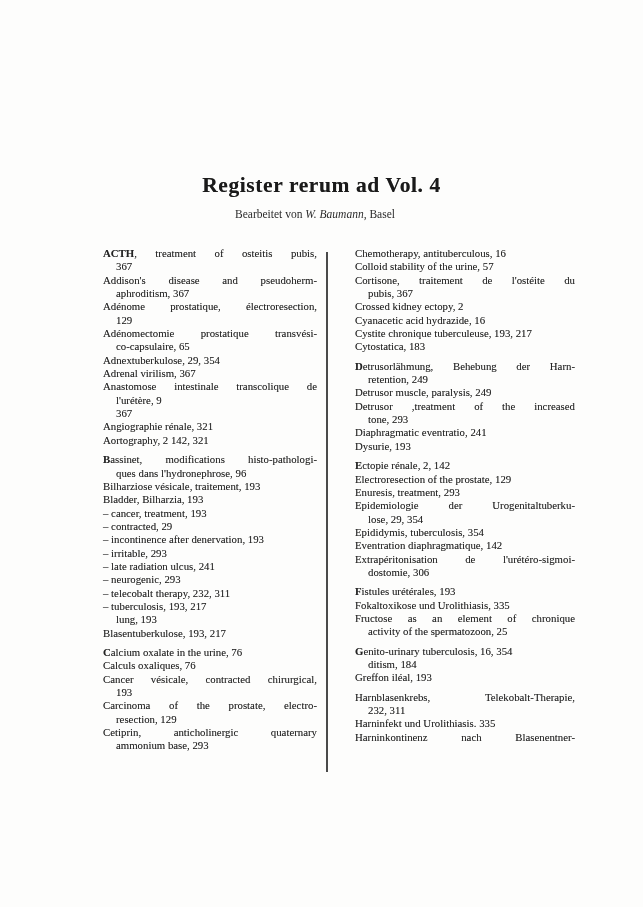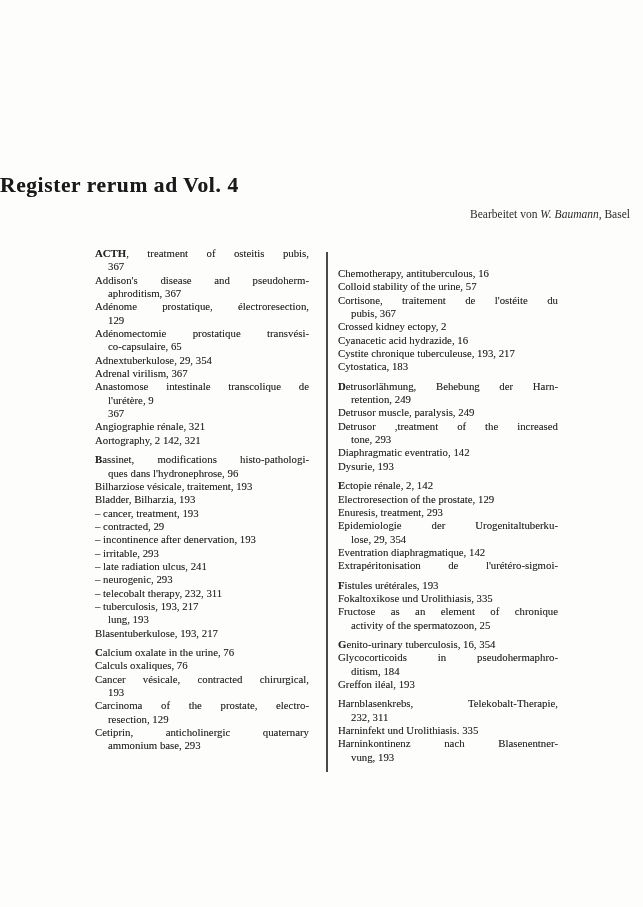--- a/index.html
+++ b/index.html
@@ -12,43 +12,43 @@
     font-family: "Liberation Serif", serif;
     color: #242424;
     position: relative;
   }
   .page {
     position: absolute; inset: 0;
   }
   .title {
     position: absolute;
     top: 173px; left: 0; width: 643px;
-    text-align: left;
+    text-align: center;
     font-size: 21.5px;
     font-weight: bold;
     letter-spacing: 0.6px;
     color: #1a1a1a;
     text-shadow: 0 0 0.5px rgba(0,0,0,0.45);
   }
   .subtitle {
     position: absolute;
     top: 208px; left: 0; width: 630px;
-    text-align: right;
+    text-align: center;
     font-size: 11.5px;
     color: #2b2b2b;
   }
   .subtitle .it { font-style: italic; }
   .columns {
     position: absolute;
     left: 95px; top: 247px;
     width: 462px; height: 545px;
   }
   .col { position: absolute; top: 0; }
-  .col-left  { left: 0;    width: 214px; }
-  .col-right { left: 243px; width: 220px; margin-top: 20px; }
+  .col-left  { left: 8px;    width: 214px; }
+  .col-right { left: 260px; width: 220px; }
   .divider {
     position: absolute;
     left: 231px; top: 5px;
     width: 1.5px; height: 520px;
     background: #4a4a4a;
   }
   .line {
     font-size: 10.8px;
     line-height: 13.35px;
     white-space: nowrap;
@@ -204,79 +204,81 @@
             <div class="line indent">retention, 249</div>
           </div>
           <div class="entry">
             <div class="line">Detrusor muscle, paralysis, 249</div>
           </div>
           <div class="entry">
             <div class="line just">Detrusor ,treatment of the increased</div>
             <div class="line indent">tone, 293</div>
           </div>
           <div class="entry">
-            <div class="line">Diaphragmatic eventratio, 142</div>
+            <div class="line">Diaphragmatic eventratio, 241</div>
           </div>
           <div class="entry">
             <div class="line">Dysurie, 193</div>
           </div>
         </div>
         <div class="group">
           <div class="entry">
             <div class="line"><b>E</b>ctopie rénale, 2, 142</div>
           </div>
           <div class="entry">
             <div class="line">Electroresection of the prostate, 129</div>
           </div>
           <div class="entry">
             <div class="line">Enuresis, treatment, 293</div>
           </div>
           <div class="entry">
             <div class="line just">Epidemiologie der Urogenitaltuberku-</div>
             <div class="line indent">lose, 29, 354</div>
           </div>
           <div class="entry">
+            <div class="line">Epididymis, tuberculosis, 354</div>
+          </div>
+          <div class="entry">
             <div class="line">Eventration diaphragmatique, 142</div>
           </div>
           <div class="entry">
             <div class="line just">Extrapéritonisation de l'urétéro-sigmoi-</div>
+            <div class="line indent">dostomie, 306</div>
           </div>
         </div>
         <div class="group">
           <div class="entry">
             <div class="line"><b>F</b>istules urétérales, 193</div>
           </div>
           <div class="entry">
             <div class="line">Fokaltoxikose und Urolithiasis, 335</div>
           </div>
           <div class="entry">
             <div class="line just">Fructose as an element of chronique</div>
             <div class="line indent">activity of the spermatozoon, 25</div>
           </div>
         </div>
         <div class="group">
           <div class="entry">
             <div class="line"><b>G</b>enito-urinary tuberculosis, 16, 354</div>
           </div>
           <div class="entry">
-            <div class="line just">Glycocorticoids in pseudohermaphro-</div>
             <div class="line indent">ditism, 184</div>
           </div>
           <div class="entry">
             <div class="line">Greffon iléal, 193</div>
           </div>
         </div>
         <div class="group">
           <div class="entry">
             <div class="line just">Harnblasenkrebs, Telekobalt-Therapie,</div>
             <div class="line indent">232, 311</div>
           </div>
           <div class="entry">
             <div class="line">Harninfekt und Urolithiasis. 335</div>
           </div>
           <div class="entry">
             <div class="line just">Harninkontinenz nach Blasenentner-</div>
-            <div class="line indent">vung, 193</div>
           </div>
         </div>
       </div>
   </div>
 </div>
 
 </body></html>

